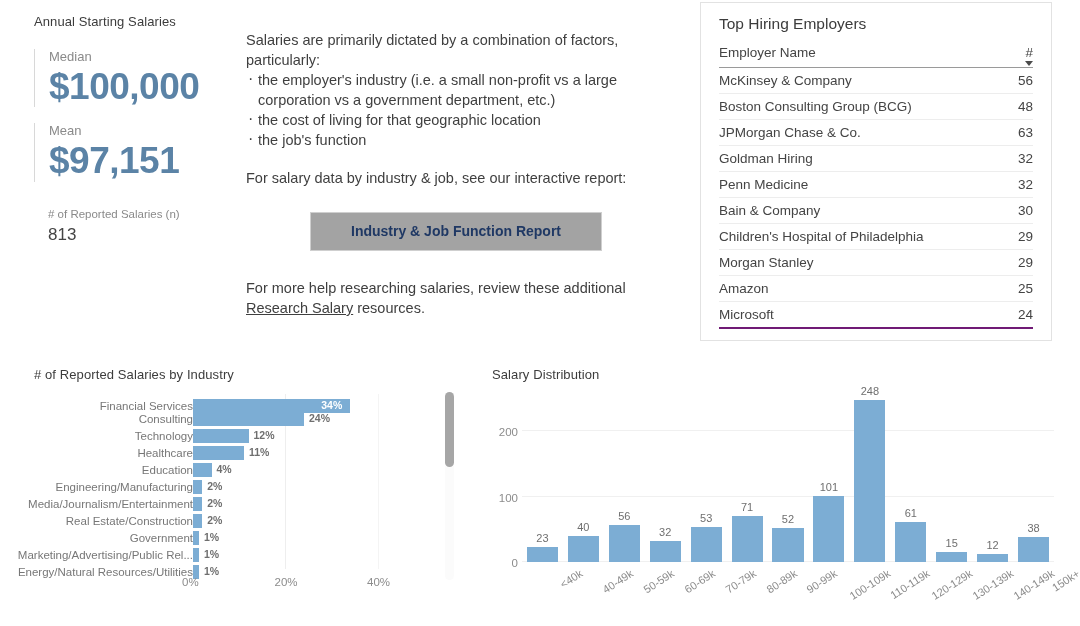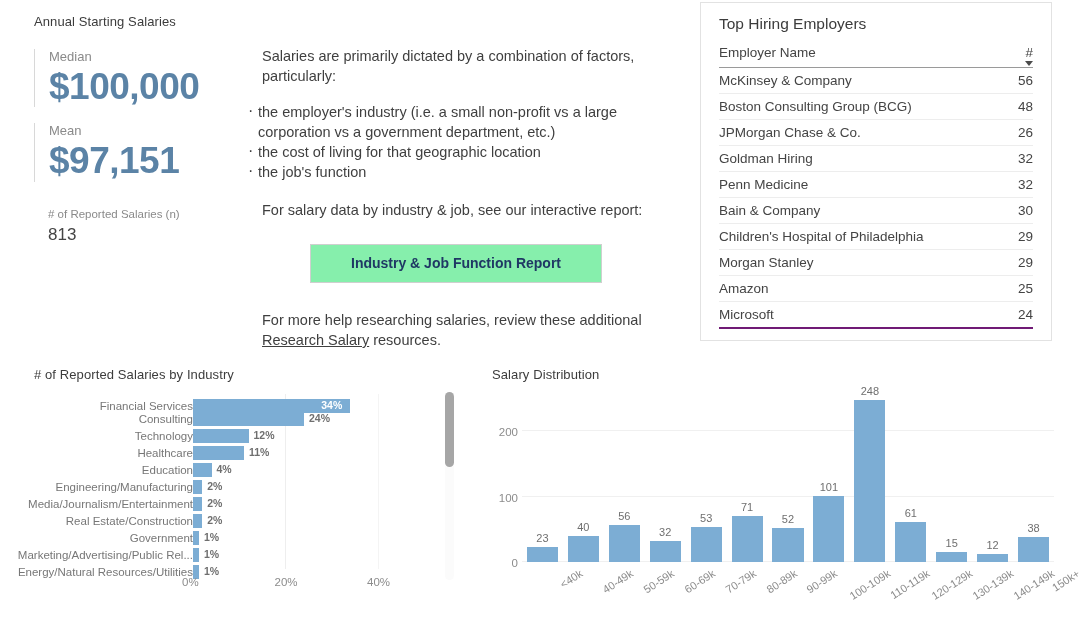--- a/index.html
+++ b/index.html
@@ -26,29 +26,29 @@
   #kpi-head { margin-bottom: 20px; }
   .kpi-block { border-left: 1px solid #d8d8d8; padding-left: 14px; margin-bottom: 16px; }
   .kpi-label { font-size: 13px; color: #8a8a8a; margin-bottom: 2px; }
   .kpi-value { font-size: 37px; font-weight: 700; color: #5b83a6; letter-spacing: -.5px; line-height: 1.12; }
   #n-block { margin-top: 26px; padding-left: 14px; }
   #n-label { font-size: 11.5px; color: #8a8a8a; }
   #n-value { font-size: 17px; color: #444; margin-top: 5px; }
 
   
   #narr { position: absolute; left: 246px; top: 30px; width: 420px; font-size: 14.5px; color: #3f3f3f; line-height: 20px; }
-  #narr p { margin: 16px; }
+  #narr p { margin: 0; }
   #bullets { margin: 0; padding: 0; list-style: none; }
   #bullets li { position: relative; padding-left: 12px; margin: 0; }
   #bullets li::before { content: "\00B7"; position: absolute; left: 2px; top: -1px; font-size: 16px; color: #3f3f3f; }
   #narr-2 { margin-top: 18px !important; }
   #report-btn {
     display: block; margin: 24px auto 0 auto;
     width: 292px; height: 39px; line-height: 37px;
-    border: 1px solid #cfcfcf; background: #86efac;
+    border: 1px solid #cfcfcf; background: #a3a3a3;
     text-align: center; font-size: 14px; font-weight: 700; color: #1f3864;
     cursor: pointer;
   }
   #narr-3 { margin-top: 27px !important; }
   #research-link { color: #3f3f3f; text-decoration: underline; cursor: pointer; }
 
   
   #emp-panel {
     position: absolute; left: 700px; top: 2px; width: 352px; height: 339px;
     border: 1px solid #e2e2e2; background: #fff; padding: 12px 18px 0 18px;
@@ -158,21 +158,21 @@
           <tr>
             <td>McKinsey &amp; Company</td>
             <td class="num">56</td>
           </tr>
           <tr>
             <td>Boston Consulting Group (BCG)</td>
             <td class="num">48</td>
           </tr>
           <tr>
             <td>JPMorgan Chase &amp; Co.</td>
-            <td class="num">26</td>
+            <td class="num">63</td>
           </tr>
           <tr>
             <td>Goldman Hiring</td>
             <td class="num">32</td>
           </tr>
           <tr>
             <td>Penn Medicine</td>
             <td class="num">32</td>
           </tr>
           <tr>

